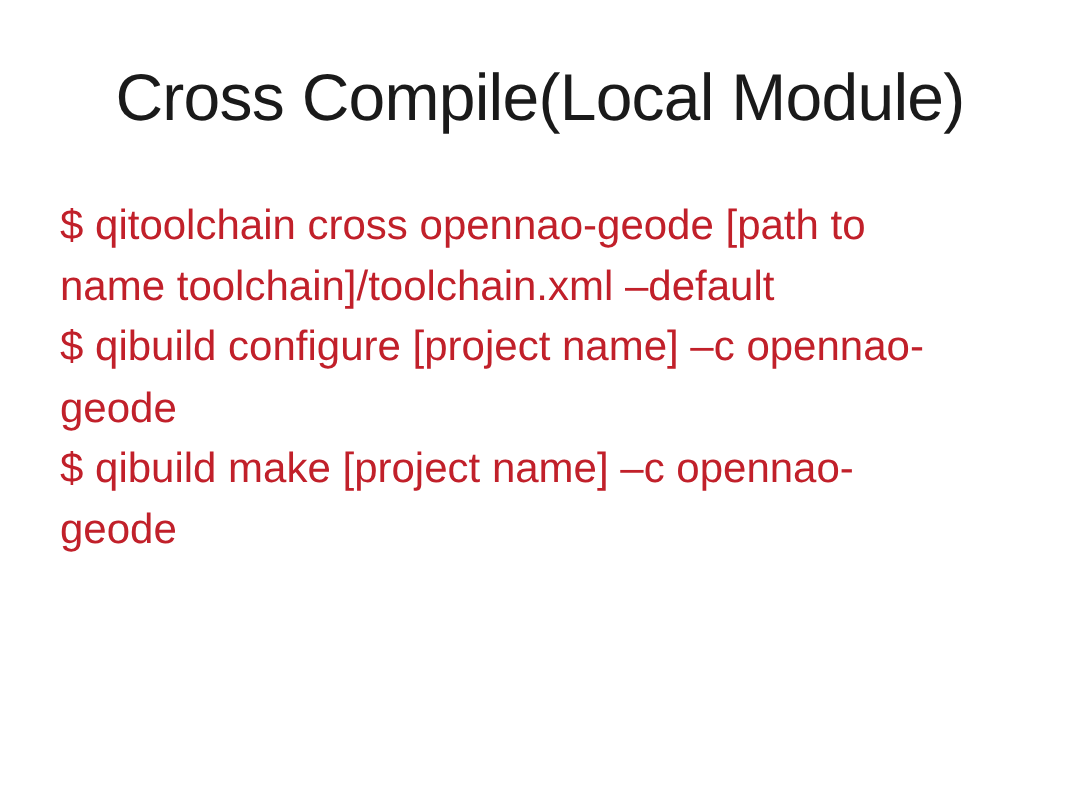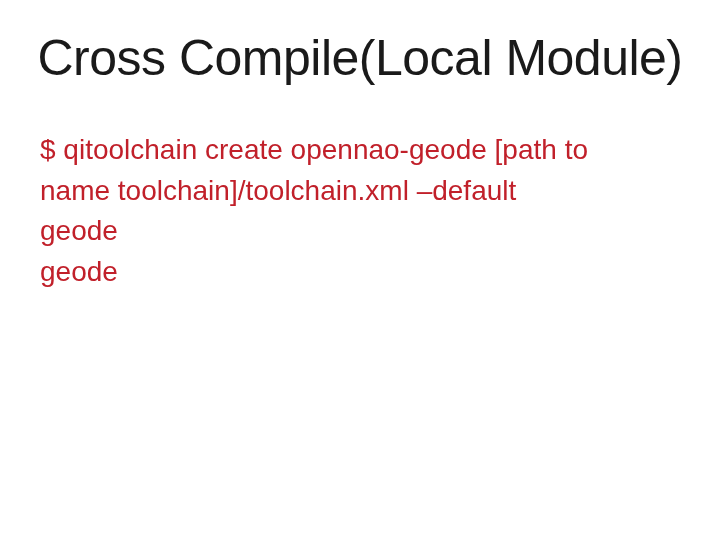--- a/index.html
+++ b/index.html
@@ -10,26 +10,26 @@
   .slide {
     position: relative;
     width: 720px;
     height: 540px;
     background: var(--bg-color, #ffffff);
     overflow: hidden;
     font-family: "Liberation Sans", sans-serif;
   }
   .slide-title {
     position: absolute;
-    top: 28px;
+    top: 40px;
     left: 0;
     width: 720px;
     margin: 0;
     text-align: center;
-    font-size: 50px;
+    font-size: 44px;
     font-weight: 400;
     letter-spacing: -0.5px;
     line-height: 1.2;
     color: var(--title-color, #1a1a1a);
   }
   .slide-body {
     position: absolute;
     left: 40px;
     top: 130px;
     font-size: 28px;
@@ -40,18 +40,20 @@
   .body-line {
     white-space: pre;
   }
 </style>
 </head>
 <body>
 
 <div class="slide">
   <h1 class="slide-title">Cross Compile(Local Module)</h1>
   <div class="slide-body">
-    <div class="body-line">$ qitoolchain create opennao-geode [path to</div>
+    <div class="body-line">$ qitoolchain cross opennao-geode [path to</div>
     <div class="body-line">name toolchain]/toolchain.xml –default</div>
+    <div class="body-line">$ qibuild configure [project name] –c opennao-</div>
     <div class="body-line">geode</div>
+    <div class="body-line">$ qibuild make [project name] –c opennao-</div>
     <div class="body-line">geode</div>
   </div>
 </div>
 
 </body></html>

